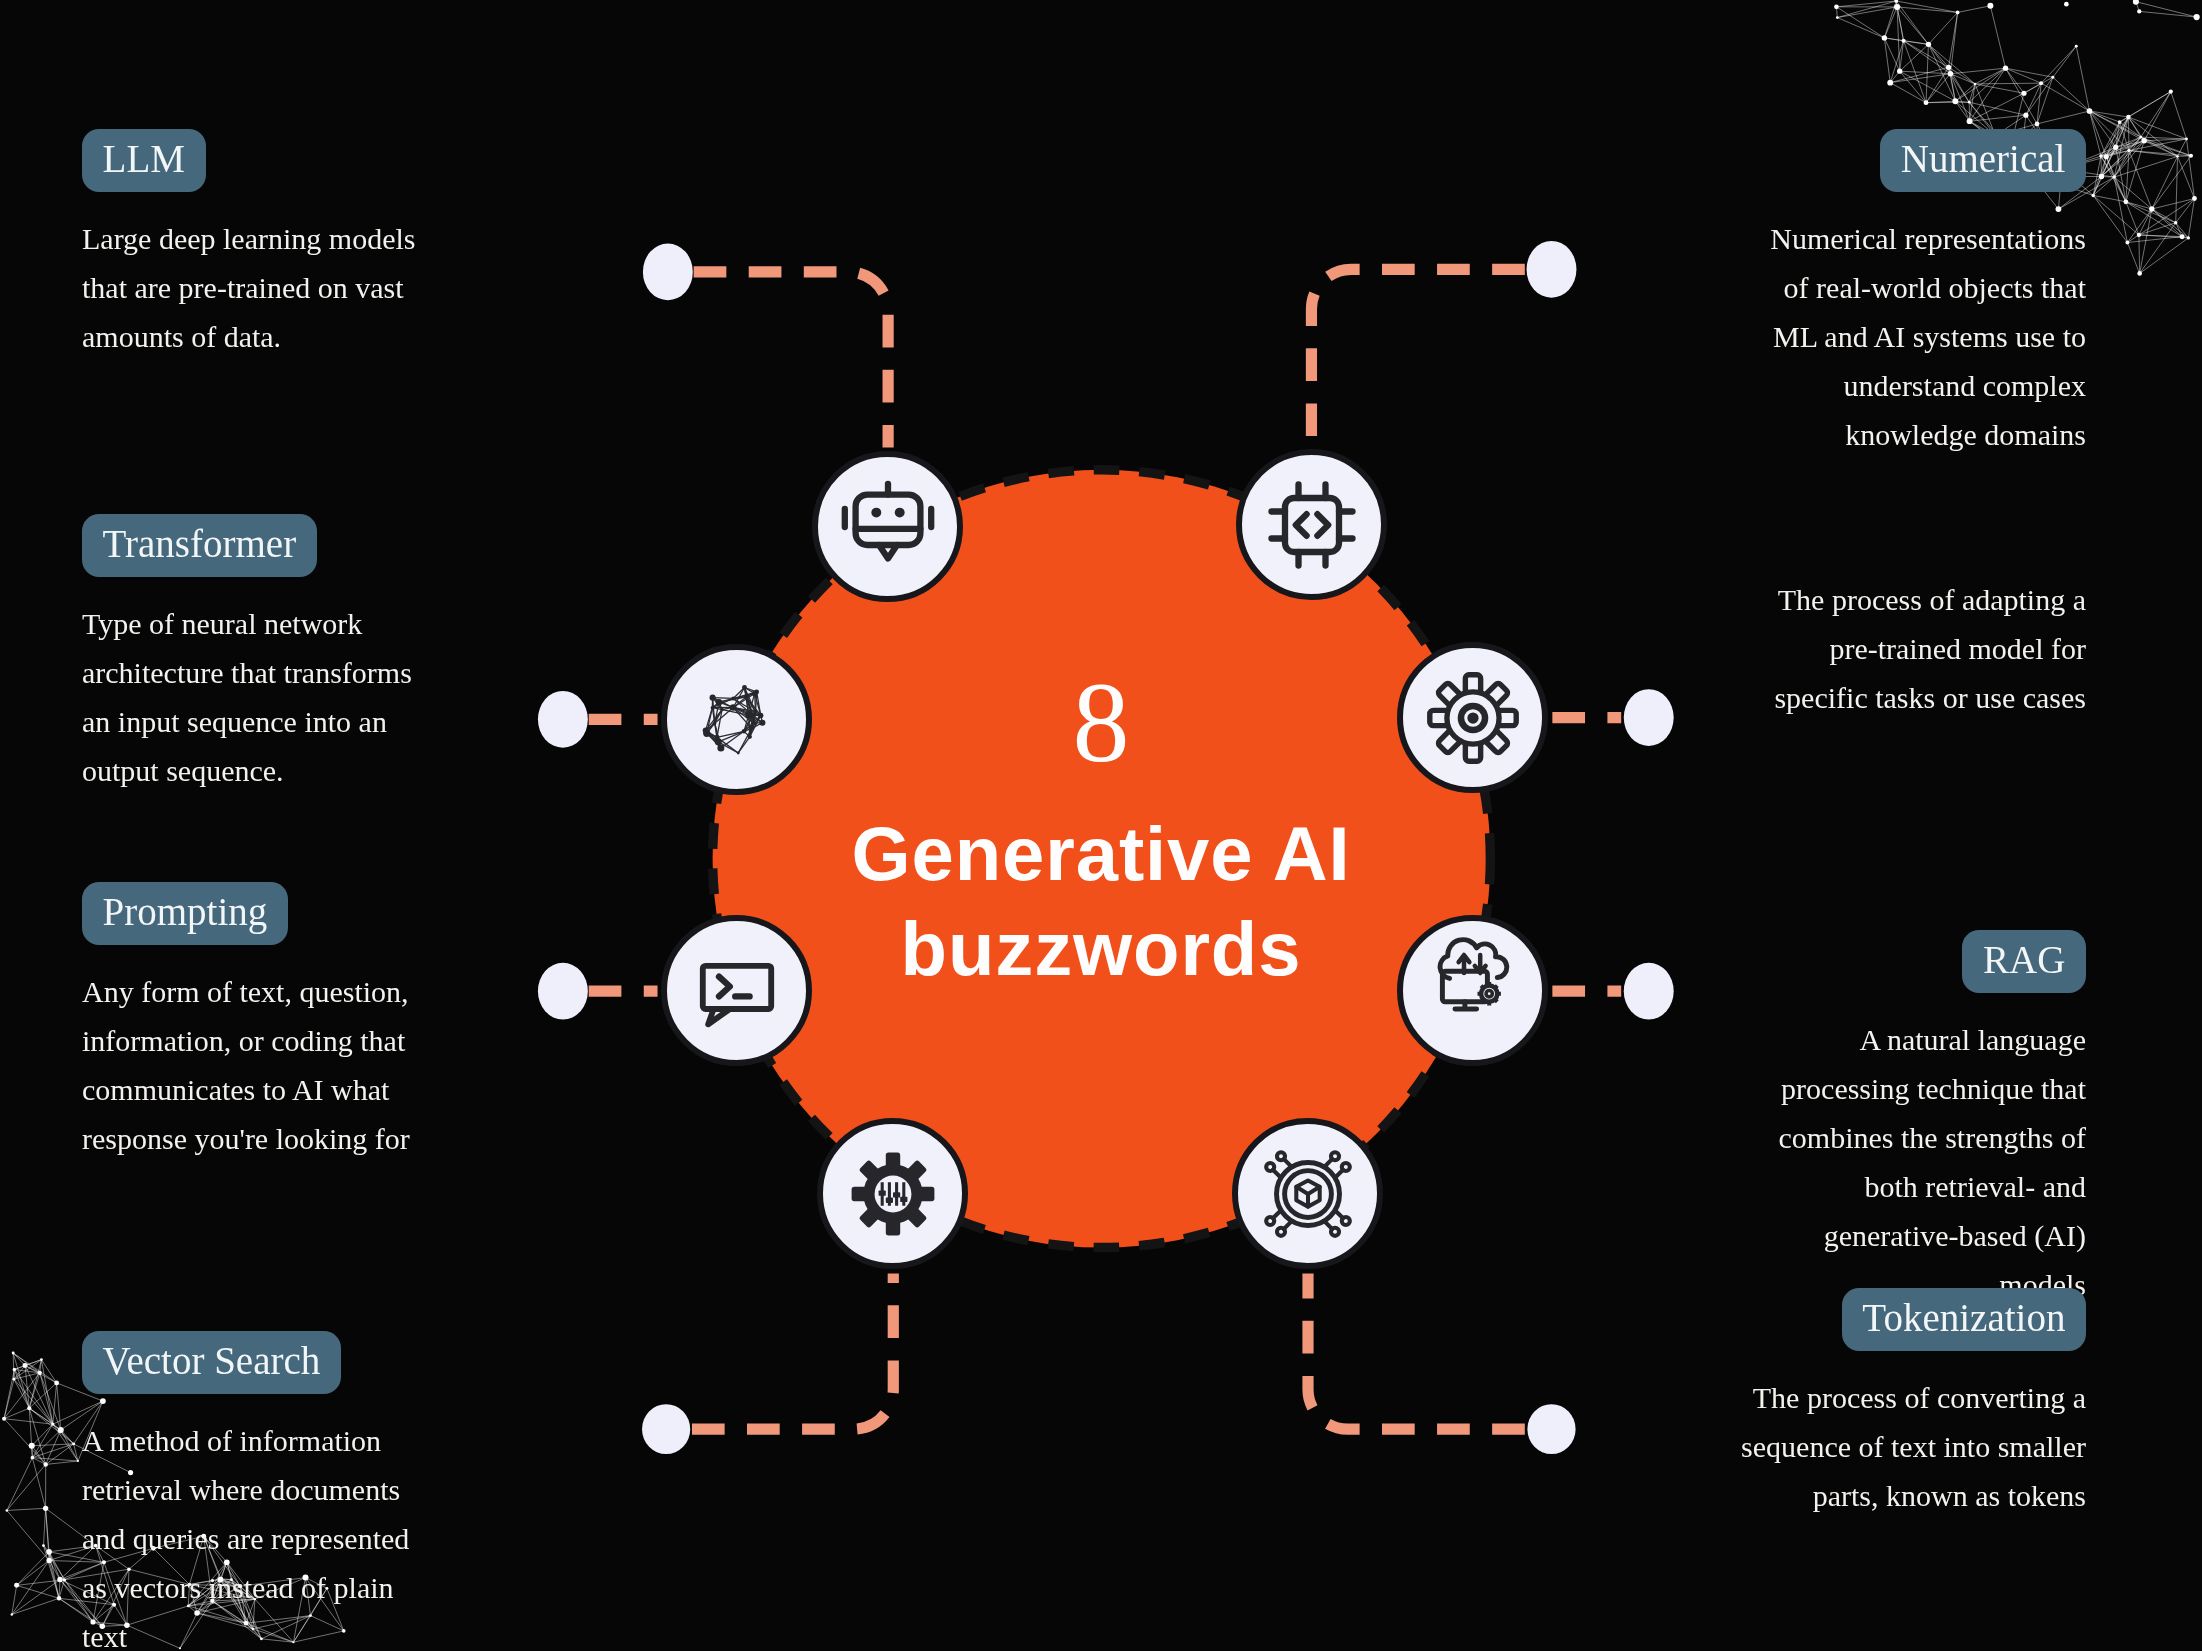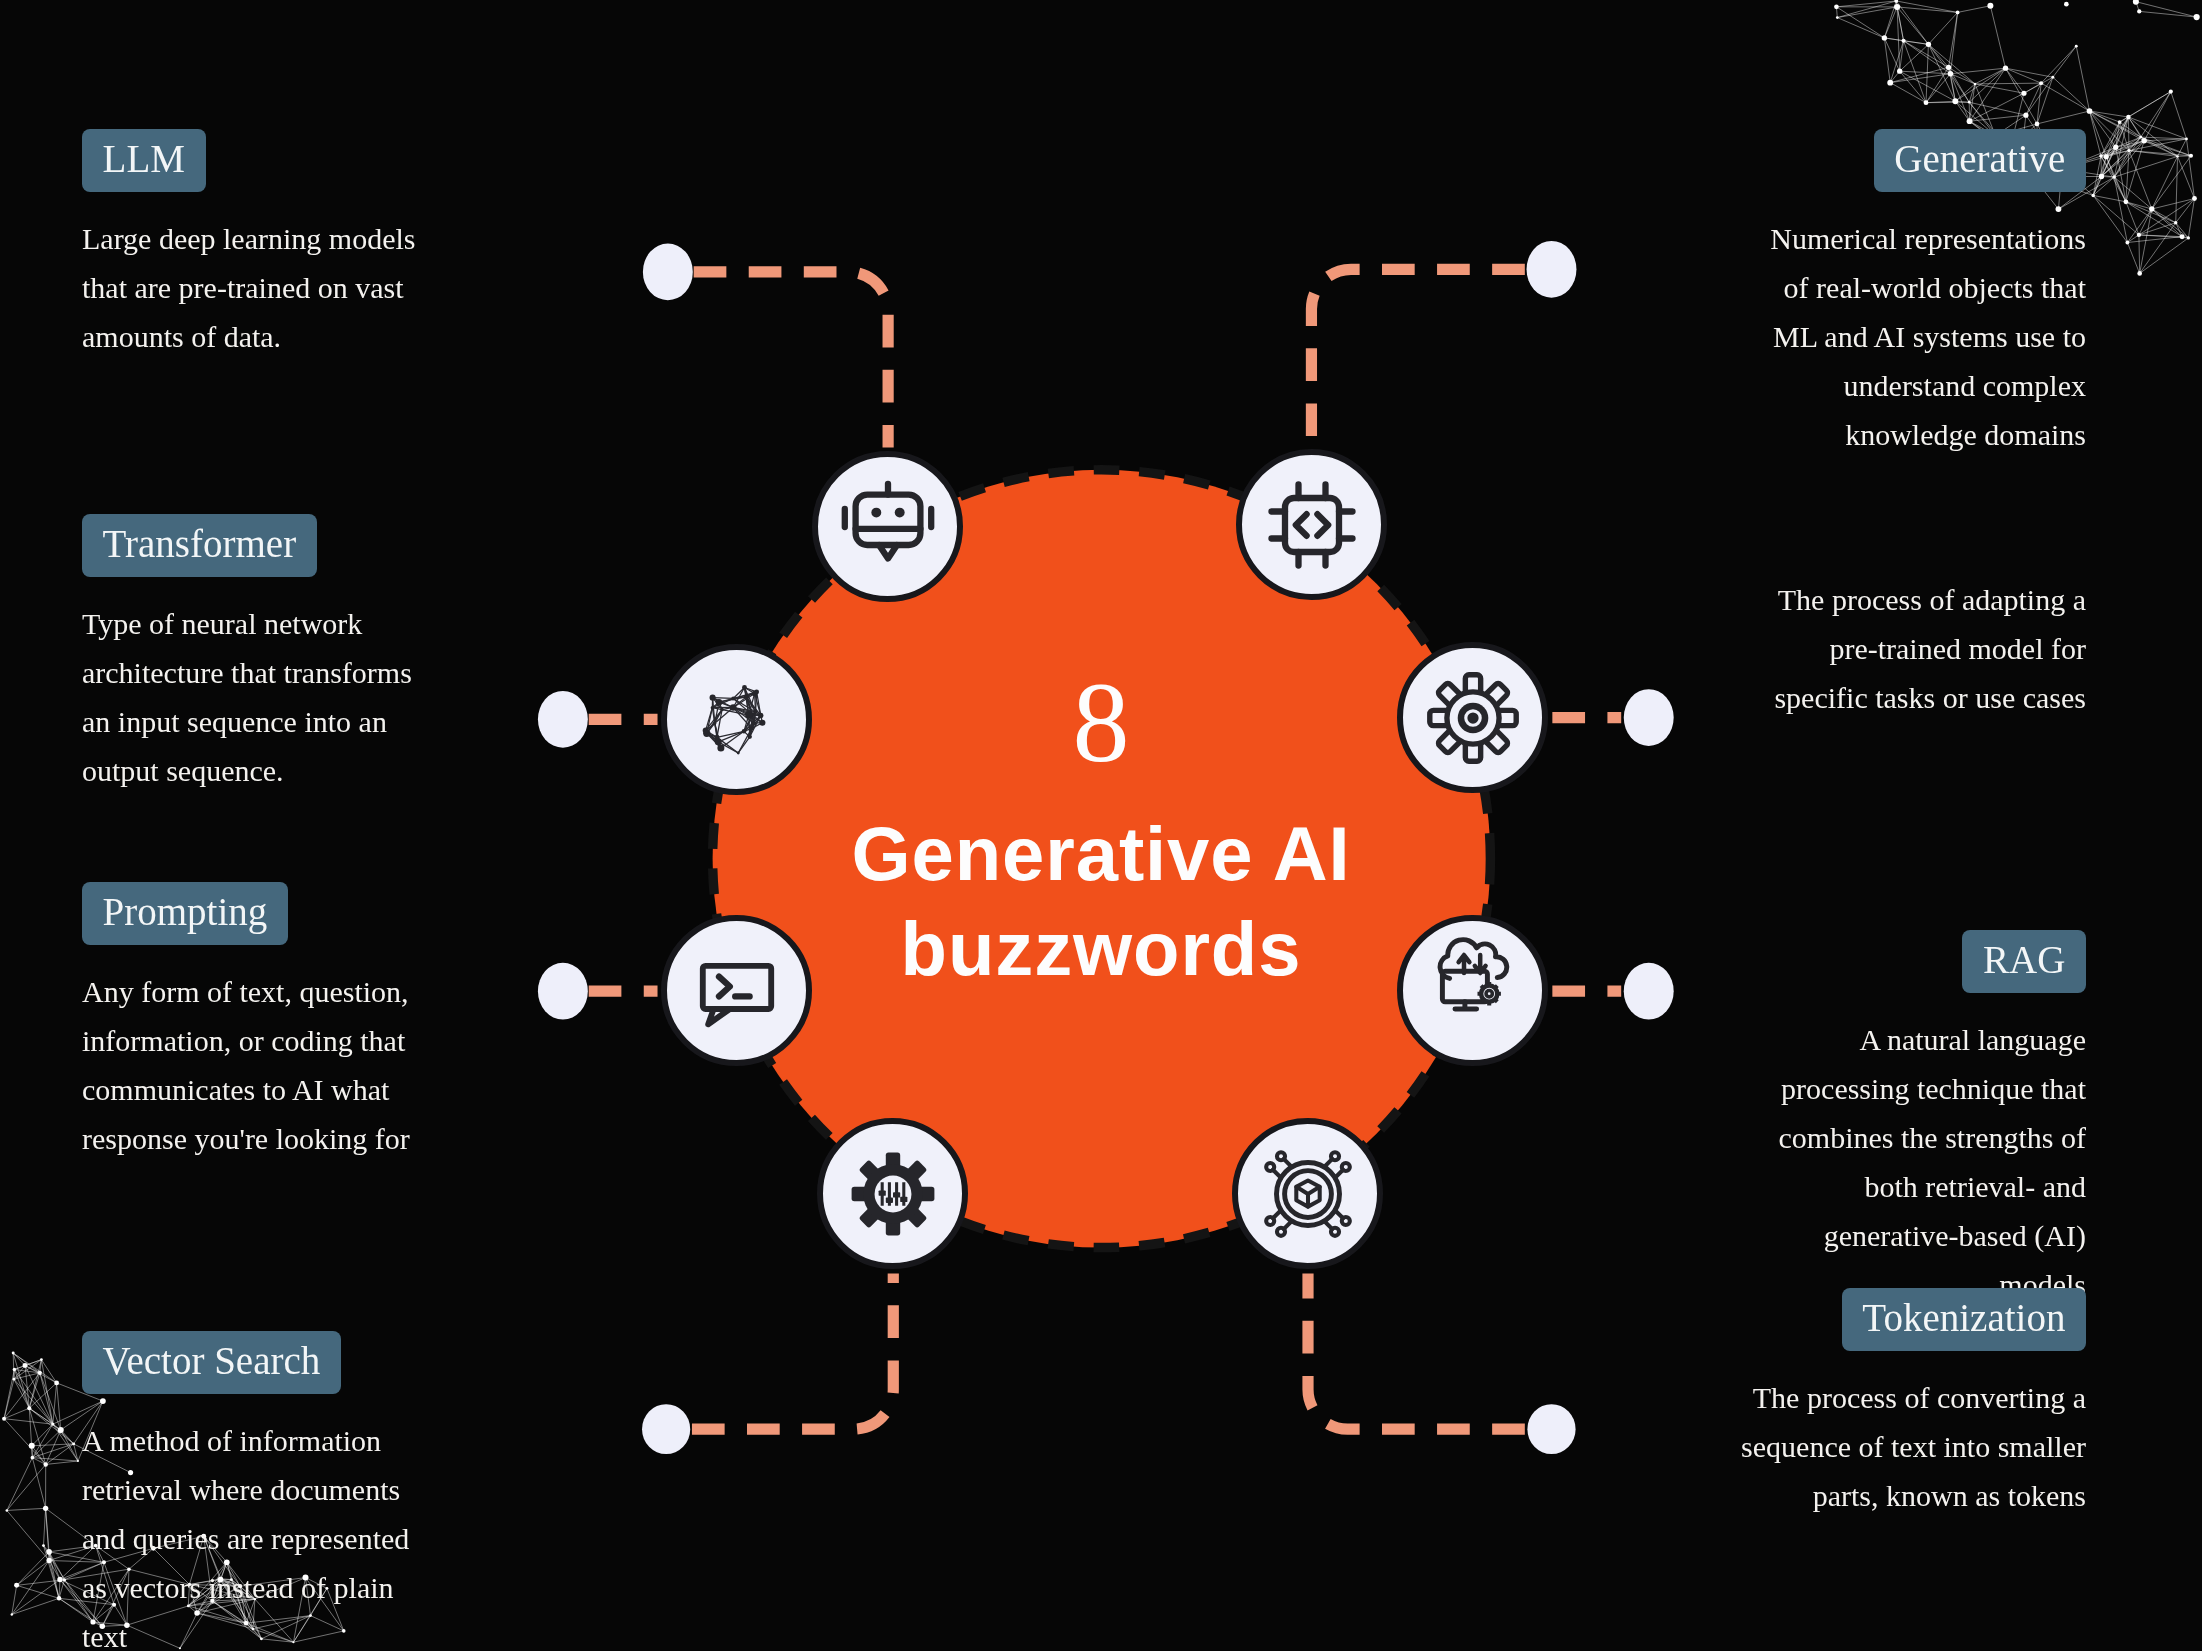--- a/index.html
+++ b/index.html
@@ -20,21 +20,21 @@
                display:flex;flex-direction:column;align-items:center;color:#FDFDFD;
                padding-top:196px;box-sizing:border-box;}
   #center-number{font-family:"Liberation Serif",serif;font-size:114px;line-height:1;font-weight:400;}
   .center-title{font-family:"Liberation Sans",sans-serif;font-weight:700;font-size:76px;line-height:95px;letter-spacing:0.9px;}
   #center-title-block{margin-top:26px;text-align:center;}
   
   .section{position:absolute;z-index:5;color:#F4F2EF;}
   .section.left{text-align:left;}
   .section.right{text-align:right;}
   .badge{display:inline-block;background:var(--badge);color:#F3F6F7;font-size:39px;
-         padding:6.9px 20.6px 11.2px 20.6px;border-radius:8px;}
+         padding:6.9px 20.6px 11.2px 20.6px;border-radius:17px;}
   .desc{margin-top:22.4px;font-size:30px;line-height:49px;white-space:pre-line;}
   .big-circle{fill:var(--orange);stroke:#141414;stroke-width:11;stroke-dasharray:30 23;}
   .connector{fill:none;stroke:var(--salmon);stroke-width:13;stroke-dasharray:38 26;}
   .cdot{fill:var(--dot);}
   .ic{stroke:#26262B;stroke-width:7;fill:none;stroke-linecap:round;stroke-linejoin:round;}
   .icf{fill:#26262B;stroke:none;}
   .icw{fill:#F0F1FA;stroke:none;}
 </style>
 </head>
 <body>
@@ -922,21 +922,21 @@
   <div class="section left" style="left:82px;top:1331px;width:516px;">
     <span class="badge">Vector Search</span>
     <div class="desc">A method of information
 retrieval where documents
 and queries are represented
 as vectors instead of plain
 text</div>
   </div>
 
   <div class="section right" style="left:1553px;top:129px;width:533px;">
-    <span class="badge">Generative</span>
+    <span class="badge">Numerical</span>
     <div class="desc">Numerical representations
 of real-world objects that
 ML and AI systems use to
 understand complex
 knowledge domains</div>
   </div>
   <div class="section right" style="left:1553px;top:553px;width:533px;">
     <div class="desc">The process of adapting a
 pre-trained model for
 specific tasks or use cases</div>

